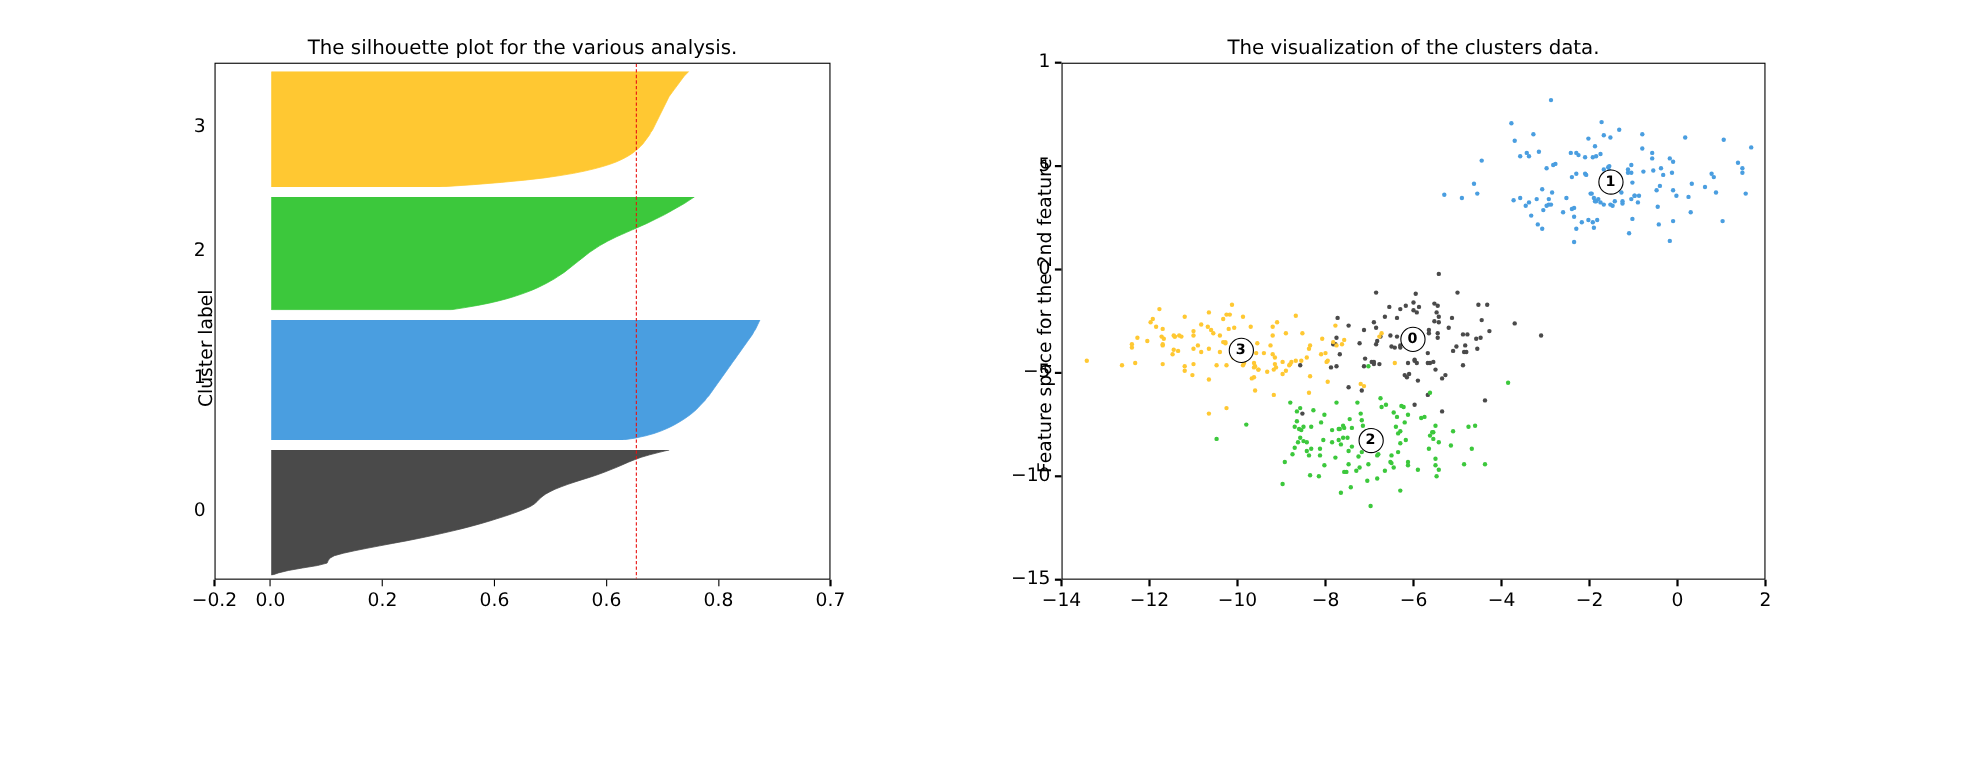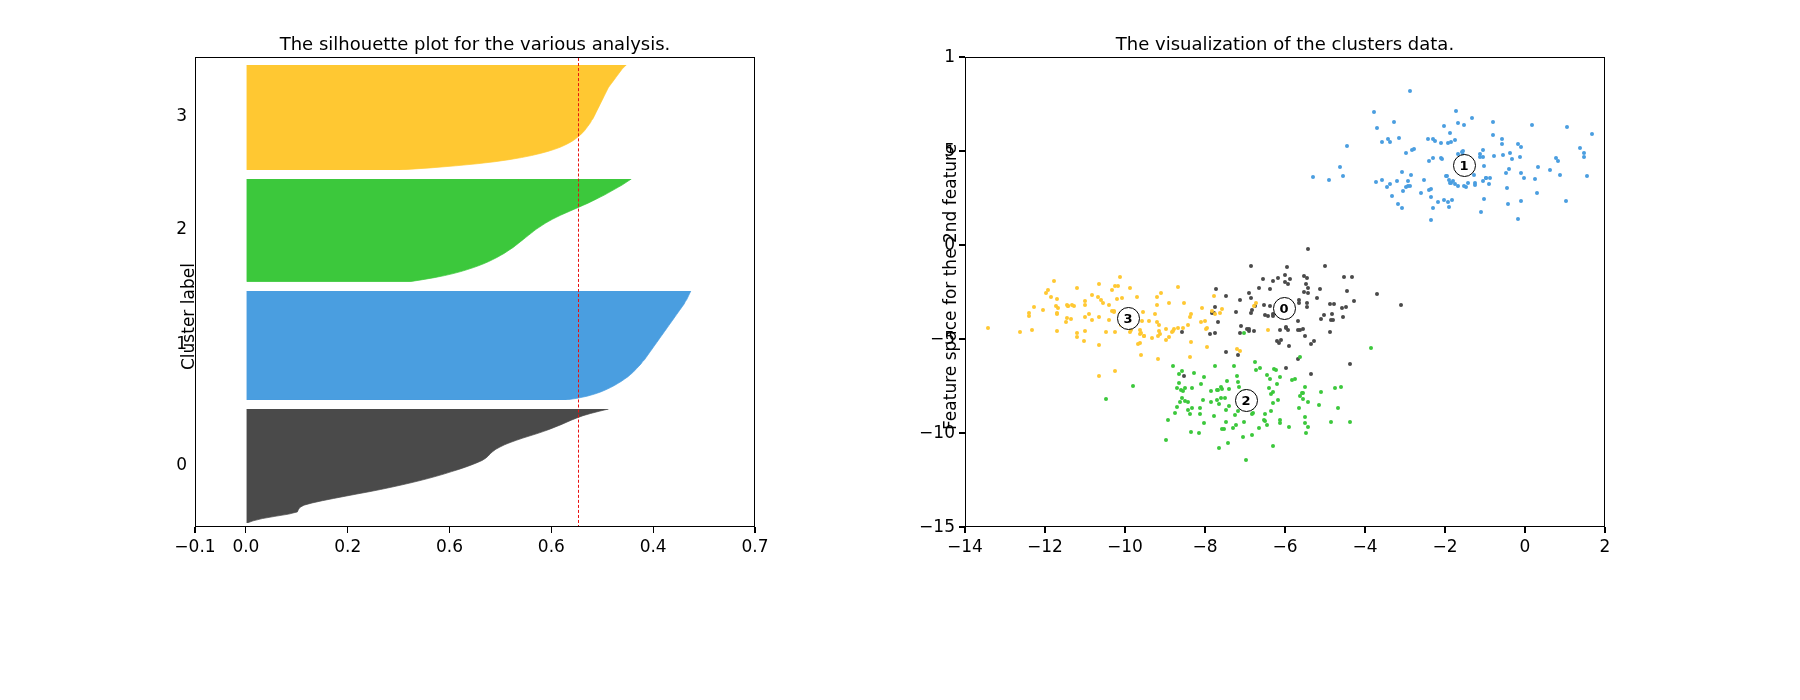--- a/index.html
+++ b/index.html
@@ -559,31 +559,31 @@
     </div>
 
   <div class="ylabel" style="left:940px;top:430px;">Feature space for the 2nd feature</div>
 
 
 <div class="tlabel" style="left: 169px; top: 454.398px; width: 18px; text-align: right;">0</div>
     <div class="tlabel" style="left: 169px; top: 333.476px; width: 18px; text-align: right;">1</div>
     <div class="tlabel" style="left: 169px; top: 218.257px; width: 18px; text-align: right;">2</div>
     <div class="tlabel" style="left: 169px; top: 105.32px; width: 18px; text-align: right;">3</div>
     <div class="tick" style="left: 194.4px; top: 527px; width: 1.2px; height: 6px;"></div>
-    <div class="tlabel" style="left: 161px; top: 536px; width: 68px; text-align: center;">−0.1</div>
+    <div class="tlabel" style="left: 161px; top: 536px; width: 68px; text-align: center;">−0.2</div>
     <div class="tick" style="left: 245.309px; top: 527px; width: 1.2px; height: 6px;"></div>
     <div class="tlabel" style="left: 211.909px; top: 536px; width: 68px; text-align: center;">0.0</div>
     <div class="tick" style="left: 347.127px; top: 527px; width: 1.2px; height: 6px;"></div>
     <div class="tlabel" style="left: 313.727px; top: 536px; width: 68px; text-align: center;">0.2</div>
     <div class="tick" style="left: 448.945px; top: 527px; width: 1.2px; height: 6px;"></div>
     <div class="tlabel" style="left: 415.545px; top: 536px; width: 68px; text-align: center;">0.6</div>
     <div class="tick" style="left: 550.764px; top: 527px; width: 1.2px; height: 6px;"></div>
     <div class="tlabel" style="left: 517.364px; top: 536px; width: 68px; text-align: center;">0.6</div>
     <div class="tick" style="left: 652.582px; top: 527px; width: 1.2px; height: 6px;"></div>
-    <div class="tlabel" style="left: 619.182px; top: 536px; width: 68px; text-align: center;">0.4</div>
+    <div class="tlabel" style="left: 619.182px; top: 536px; width: 68px; text-align: center;">0.8</div>
     <div class="tick" style="left: 754.4px; top: 527px; width: 1.2px; height: 6px;"></div>
     <div class="tlabel" style="left: 721px; top: 536px; width: 68px; text-align: center;">0.7</div>
     <div class="tick" style="left: 964.4px; top: 527px; width: 1.2px; height: 6px;"></div>
     <div class="tlabel" style="left: 931px; top: 536px; width: 68px; text-align: center;">−14</div>
     <div class="tick" style="left: 1044.4px; top: 527px; width: 1.2px; height: 6px;"></div>
     <div class="tlabel" style="left: 1011px; top: 536px; width: 68px; text-align: center;">−12</div>
     <div class="tick" style="left: 1124.4px; top: 527px; width: 1.2px; height: 6px;"></div>
     <div class="tlabel" style="left: 1091px; top: 536px; width: 68px; text-align: center;">−10</div>
     <div class="tick" style="left: 1204.4px; top: 527px; width: 1.2px; height: 6px;"></div>
     <div class="tlabel" style="left: 1171px; top: 536px; width: 68px; text-align: center;">−8</div>

